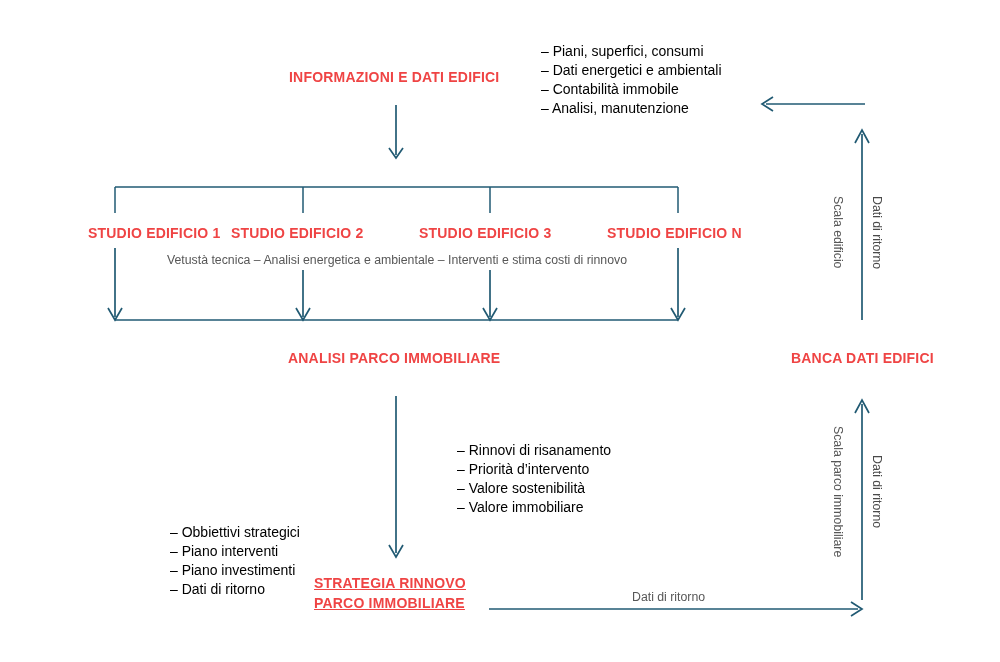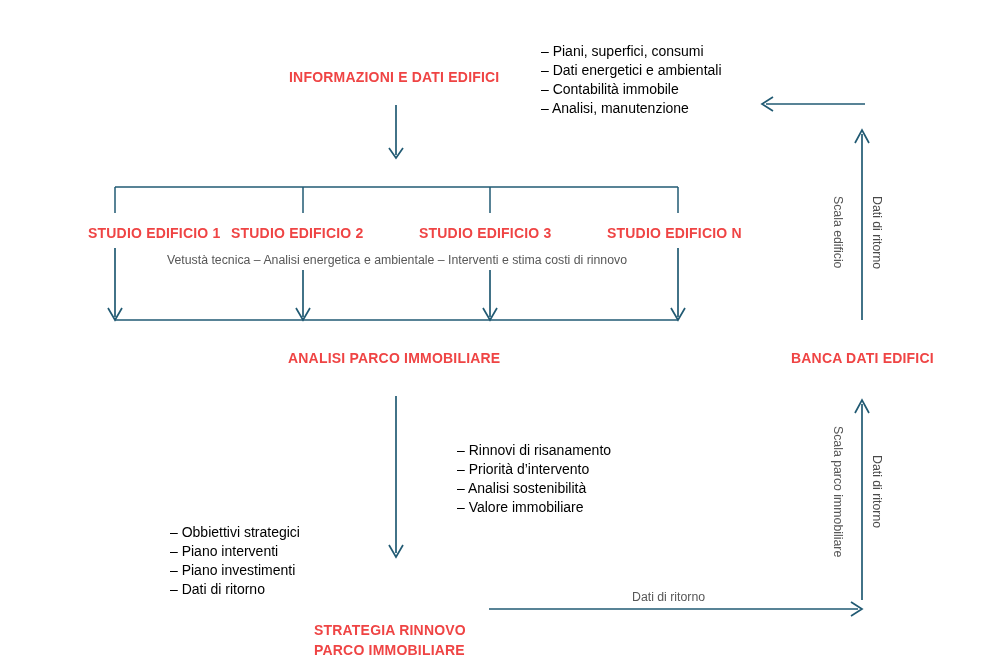--- a/index.html
+++ b/index.html
@@ -147,32 +147,32 @@
 
   <div class="sub" style="left:167px; top:253px;">Vetustà tecnica – Analisi energetica e ambientale – Interventi e stima costi di rinnovo</div>
 
   <div class="hdg" style="left:288px; top:348px;">ANALISI PARCO IMMOBILIARE</div>
 
   <div class="hdg" style="left:791px; top:348px;">BANCA DATI EDIFICI</div>
 
   <div class="note-list" style="left:457px; top:441px;">
     <div>– Rinnovi di risanamento</div>
     <div>– Priorità d’intervento</div>
-    <div>– Analisi sostenibilità</div>
+    <div>– Valore sostenibilità</div>
     <div>– Valore immobiliare</div>
   </div>
 
   <div class="note-list" style="left:170px; top:495px;margin-top:28px;">
     <div>– Obbiettivi strategici</div>
     <div>– Piano interventi</div>
     <div>– Piano investimenti</div>
     <div>– Dati di ritorno</div>
   </div>
 
-  <div class="hdg" style="left:314px; top:620px;">
+  <div class="hdg" style="left:314px; top:573px;text-decoration:underline;">
     <div>STRATEGIA RINNOVO</div>
     <div>PARCO IMMOBILIARE</div>
   </div>
 
   <div class="sub" style="left:632px; top:590px;">Dati di ritorno</div>
 
   <div class="vlabel" style="left:845px; top:196px;">Scala edificio</div>
   <div class="vlabel-dark" style="left:884px; top:196px;">Dati di ritorno</div>
 
   <div class="vlabel" style="left:845px; top:426px;">Scala parco immobiliare</div>

